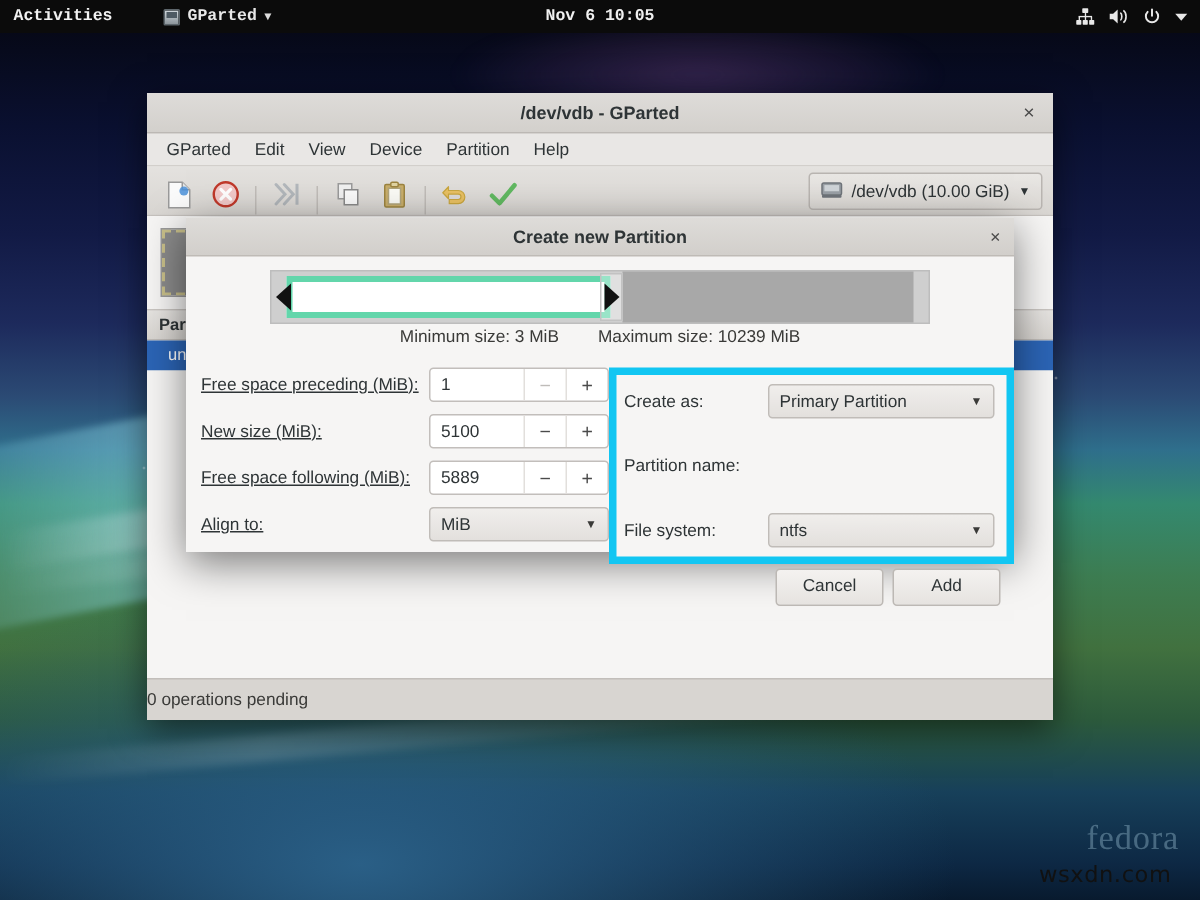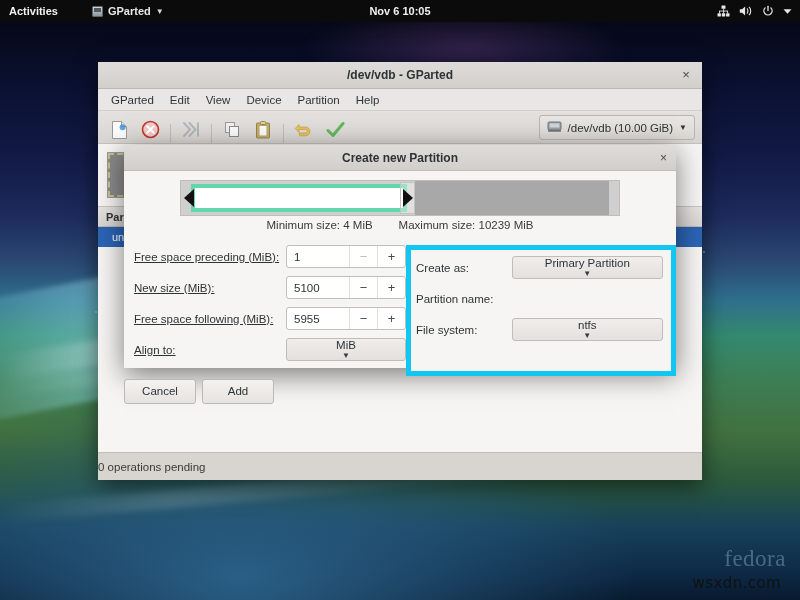--- a/index.html
+++ b/index.html
@@ -75,20 +75,21 @@
   }
 
   
   #topbar{
     position:absolute; top:0; left:0; width:800px; height:22px;
     background:#0b0b0b;
     color:#e8e8e8;
     display:flex; align-items:center;
     font-size:11.5px;
     z-index:50;
+    font-family:Liberation Mono, monospace;
   }
   #topbar .activities{ padding:0 10px 0 9px; font-weight:bold; font-size:11px; color:#f2f2f2; }
   #topbar .appmenu{ display:flex; align-items:center; gap:5px; margin-left:24px; font-weight:bold; font-size:11px; }
   #topbar .appicon{
     width:11px; height:11px; border-radius:1px;
     background:linear-gradient(#cfd6db,#8d969c);
     border:1px solid #5d666c; position:relative;
   }
   #topbar .appicon:after{
     content:""; position:absolute; left:1px; right:1px; top:1px; height:4px;
@@ -258,21 +259,21 @@
     display:flex;
     padding:6px 0 0 0;
   }
   .fcol{ display:flex; flex-direction:column; }
   #fcol-left{ width:282px; padding:0 0 0 10px; gap:8px; }
   #fcol-right-outer{
     width:270px; margin-left:0;
     border:5px solid #12c6f2;
     background:#f6f5f4;
     padding:6px 8px 6px 5px;
-    display:flex; flex-direction:column; gap:8px;
+    display:flex; flex-direction:column; gap:20px;
     height:131px;
   }
   .frow{ display:flex; align-items:center; height:23px; }
   .flabel{ font-size:11.5px; color:#2e3436; }
   #fcol-left .flabel{ width:152px;text-decoration:underline; }
   #fcol-right-outer .flabel{ width:96px; }
 
   
   .spin{
     width:120px; height:23px;
@@ -290,21 +291,21 @@
     border-left:1px solid #e2dfdc;
   }
   .spin .sbtn.disabled{ color:#bfbcb9; }
 
   
   .combo{
     height:23px;
     background:linear-gradient(#f0eeec,#e3e0dd);
     border:1px solid #c0bcb8; border-radius:3px;
     display:flex; align-items:center; padding:0 7px;
-    font-size:11.5px; color:#2e3436;flex-direction:column;
+    font-size:11.5px; color:#2e3436;
   }
   .combo .ctext{ flex:1 1 auto; }
   .combo .ccaret{ font-size:8px; color:#3a3a38; }
   #combo-align{ width:120px; }
   #combo-createas{ width:152px; }
   #combo-fs{ width:152px; }
 
   
   .entry{
     height:23px; width:152px;
@@ -317,21 +318,21 @@
     border:2px solid #3b7fc4;
     padding:0 5px;
   }
   .caret-bar{
     display:inline-block; width:1px; height:13px; background:#2e3436;
   }
 
   
   #dlg-actions{
     flex:0 0 36px;
-    display:flex; align-items:center;
+    display:flex; justify-content:flex-end; align-items:center;
     gap:6px; padding:0 9px 6px 0;
   }
   .btn{
     min-width:72px; height:25px;
     background:linear-gradient(#f4f2f0,#e6e3e0);
     border:1px solid #bcb8b4; border-radius:3px;
     display:flex; align-items:center; justify-content:center;
     font-size:11.5px; color:#2e3436;
   }
 </style>
@@ -501,21 +502,21 @@
     <div id="dlg-sizebar">
       <div id="sb-used"></div>
       <div id="sb-free"></div>
       <div id="sb-handle-l"></div>
       <div id="sb-handle-r-track"></div>
       <div id="sb-handle-r"></div>
     </div>
   </div>
 
   <div id="dlg-minmax">
-    <span>Minimum size: 4 MiB</span>
+    <span>Minimum size: 3 MiB</span>
     <span>Maximum size: 10239 MiB</span>
   </div>
 
   <div id="dlg-forms">
 
     <div class="fcol" id="fcol-left">
 
       <div class="frow">
         <span class="flabel">Free space preceding (MiB):</span>
         <div class="spin">
@@ -530,21 +531,21 @@
         <div class="spin">
           <span class="sval">5100</span>
           <span class="sbtn">−</span>
           <span class="sbtn">+</span>
         </div>
       </div>
 
       <div class="frow">
         <span class="flabel">Free space following (MiB):</span>
         <div class="spin">
-          <span class="sval">5955</span>
+          <span class="sval">5889</span>
           <span class="sbtn">−</span>
           <span class="sbtn">+</span>
         </div>
       </div>
 
       <div class="frow">
         <span class="flabel">Align to:</span>
         <div class="combo" id="combo-align">
           <span class="ctext">MiB</span>
           <span class="ccaret">▼</span>

